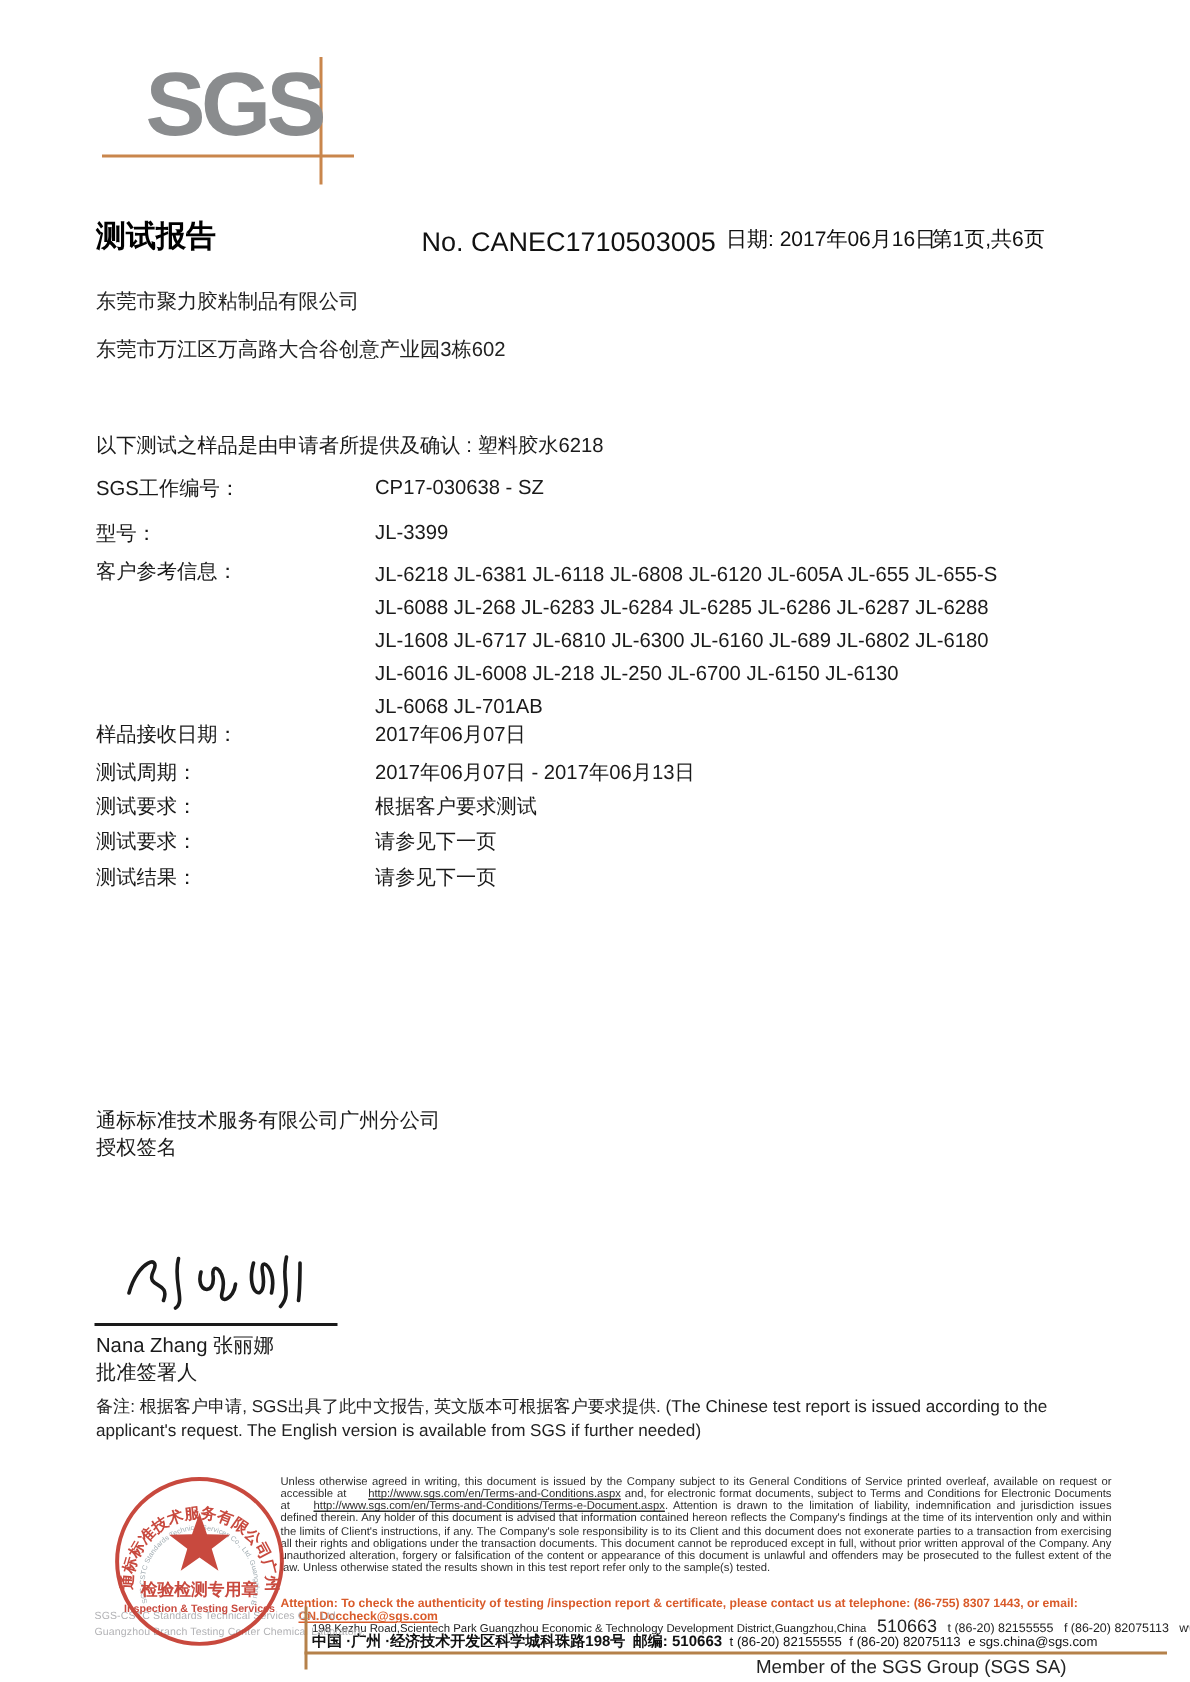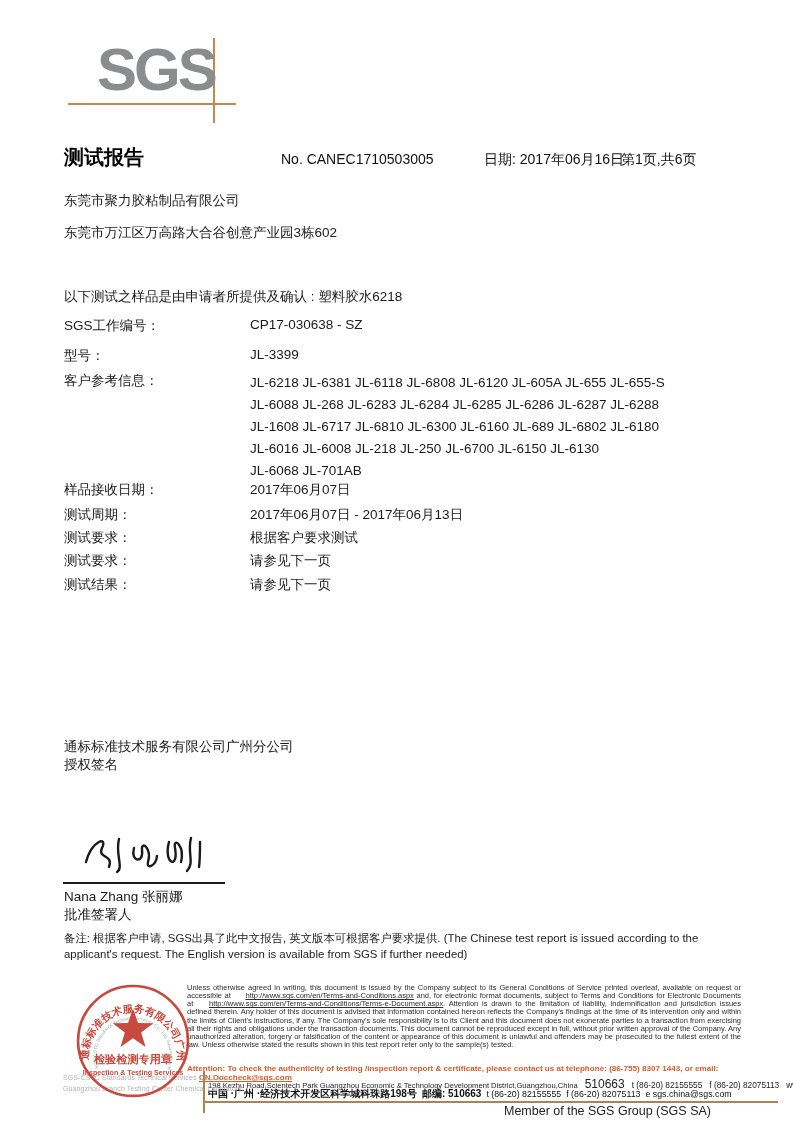--- a/index.html
+++ b/index.html
@@ -5,21 +5,21 @@
   html,body{margin:0;padding:0;background:#ffffff;}
   body{font-family:"Liberation Sans","DejaVu Sans",sans-serif;color:#1a1a1a;}
   .page{position:relative;width:793px;height:1121px;background:#fff;overflow:hidden;margin:0 auto;}
   .abs{position:absolute;}
 
   
   .crop-h{left:68px;top:103px;width:168px;height:2px;background:#c9864c;}
   .crop-v{left:213px;top:38px;width:2px;height:85px;background:#c9864c;}
   .logo{left:97px;top:40px;font-size:60px;font-weight:700;letter-spacing:-3px;color:#8a8c8e;line-height:1;}
   .report-title{left:64px;top:144px;font-size:20px;font-weight:700;color:#000;}
-  .report-no{left:281px;top:151px;font-size:14px;color:#111;}
+  .report-no{left:281px;top:151px;font-size:18px;color:#111;}
   .report-date{left:484px;top:151px;font-size:14px;color:#111;}
   .page-info{left:621px;top:151px;font-size:14px;color:#111;}
   .applicant{left:64px;font-size:13.5px;color:#222;}
 
   
   .statement{left:64px;top:288px;font-size:13.5px;}
   .frow{left:64px;display:flex;font-size:13.5px;}
   .frow .lab{width:186px;flex:0 0 186px;}
   .frow .val{flex:1;}
   .pre{white-space:pre-line;}

